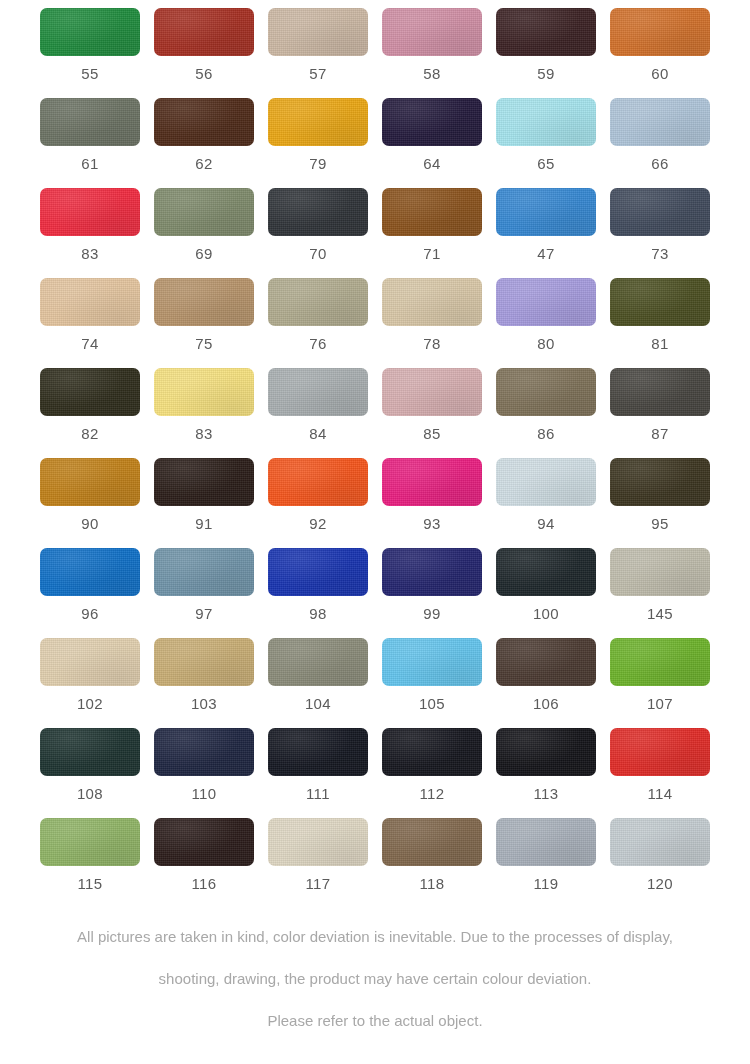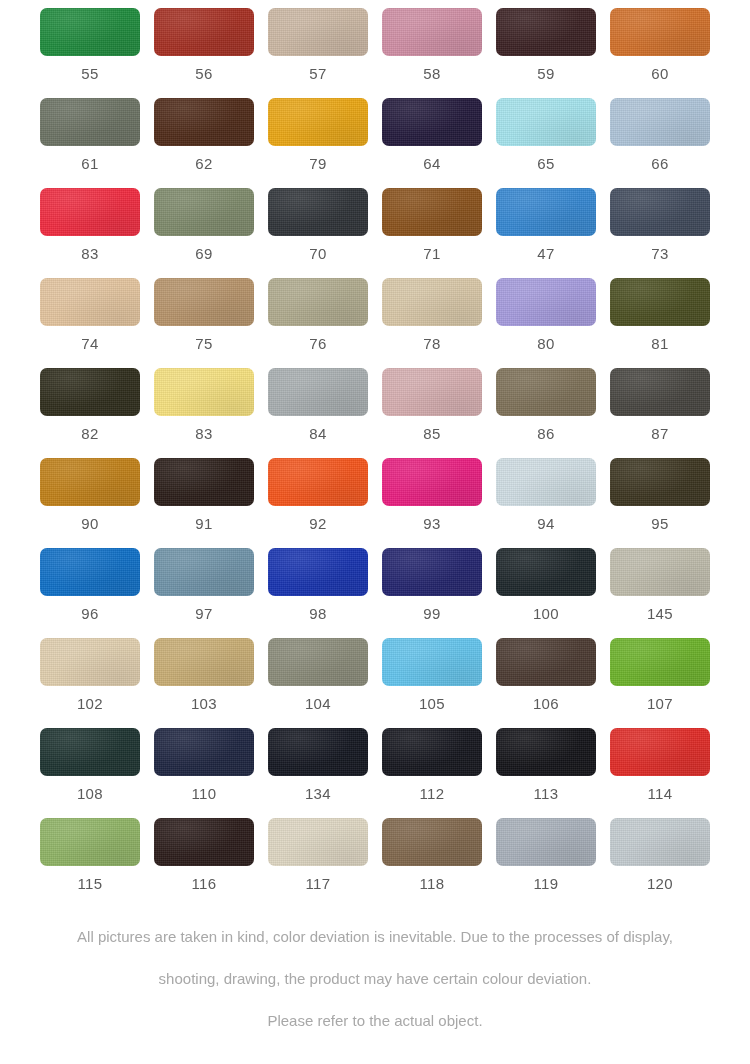--- a/index.html
+++ b/index.html
@@ -292,21 +292,21 @@
       <div class="swatch-cell">
         <div class="swatch-chip" style="background-color: rgb(29, 51, 48);"></div>
         <div class="swatch-label">108</div>
       </div>
       <div class="swatch-cell">
         <div class="swatch-chip" style="background-color: rgb(30, 37, 65);"></div>
         <div class="swatch-label">110</div>
       </div>
       <div class="swatch-cell">
         <div class="swatch-chip" style="background-color: rgb(20, 23, 33);"></div>
-        <div class="swatch-label">134</div>
+        <div class="swatch-label">111</div>
       </div>
       <div class="swatch-cell">
         <div class="swatch-chip" style="background-color: rgb(21, 22, 30);"></div>
         <div class="swatch-label">112</div>
       </div>
       <div class="swatch-cell">
         <div class="swatch-chip" style="background-color: rgb(19, 19, 24);"></div>
         <div class="swatch-label">113</div>
       </div>
       <div class="swatch-cell">

